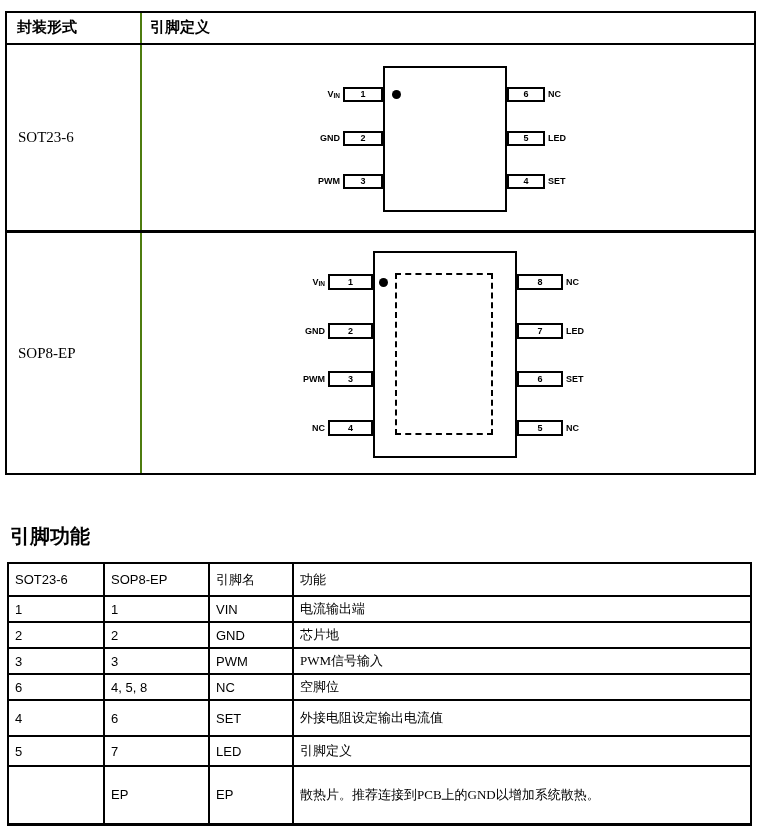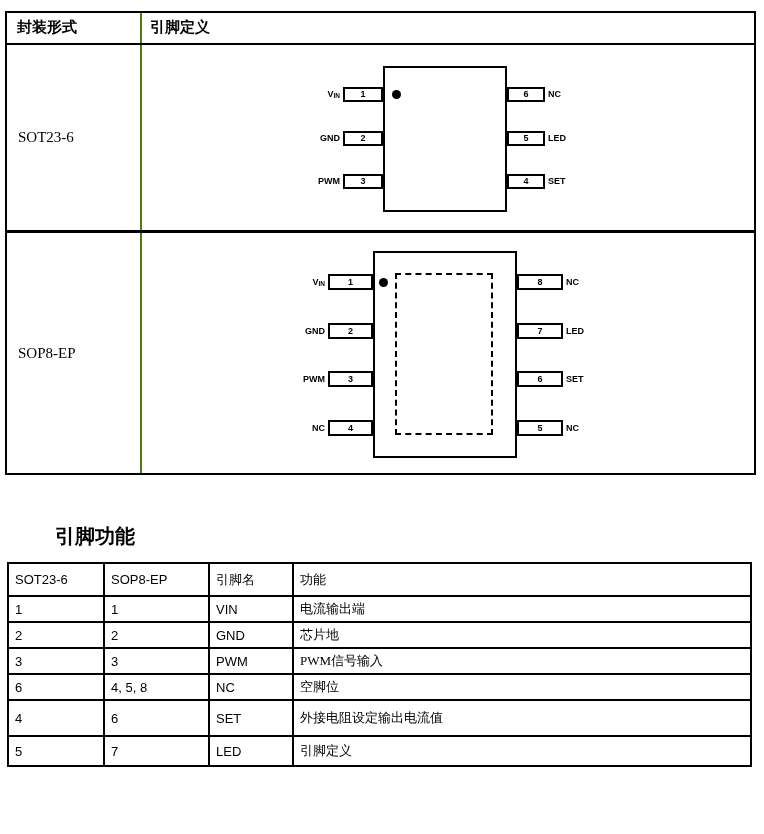--- a/index.html
+++ b/index.html
@@ -50,21 +50,21 @@
   .lh15 { line-height:15px; } .lh16 { line-height:16px; }
   .lab-l-sot { left:0; width:198px; text-align:right; }
   .lab-r-sot { left:406px; }
   .lab-l-sop { left:0; width:183px; text-align:right; }
   .lab-r-sop { left:424px; }
   .sub { font-size:6.5px; vertical-align:-1px; }
 
   
   .section-heading {
     position:absolute; left:10px; top:525px;
-    font-size:20px; line-height:22px; font-weight:bold;margin-left:45px;
+    font-size:20px; line-height:22px; font-weight:bold;
   }
 
   
   table.pin-fn {
     position:absolute; left:7px; top:562px; width:743px;
     border-collapse:collapse; table-layout:fixed; background:#fff;
   }
   table.pin-fn td, table.pin-fn th {
     border:2px solid #000; padding:0 4px 0 6px;
     font-size:13px; font-weight:normal; text-align:left; vertical-align:middle;
@@ -183,14 +183,20 @@
     <td>6</td>
     <td>SET</td>
     <td class="func">外接电阻设定输出电流值</td>
   </tr>
   <tr style="height:30px">
     <td>5</td>
     <td>7</td>
     <td>LED</td>
     <td class="func">引脚定义</td>
   </tr>
+  <tr style="height:58px" class="last">
+    <td></td>
+    <td>EP</td>
+    <td>EP</td>
+    <td class="func">散热片。推荐连接到PCB上的GND以增加系统散热。</td>
+  </tr>
 </tbody>
   </table>
 
 </body></html>

